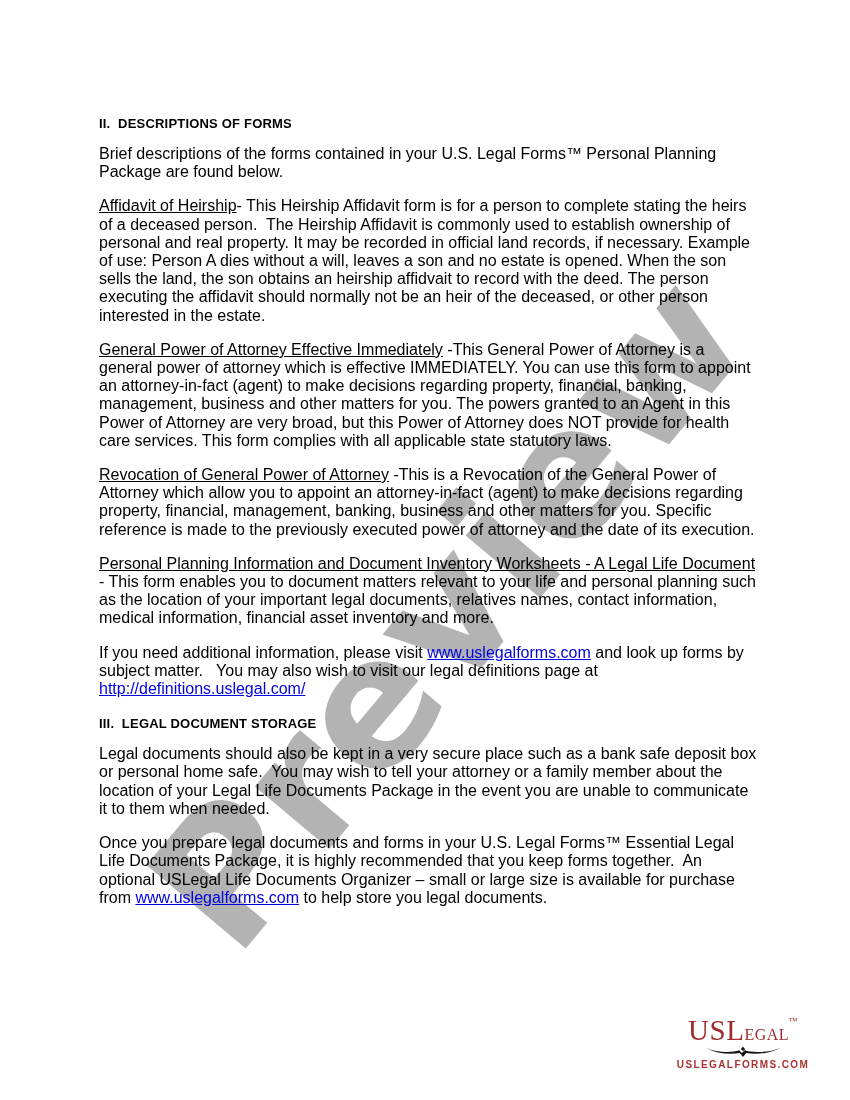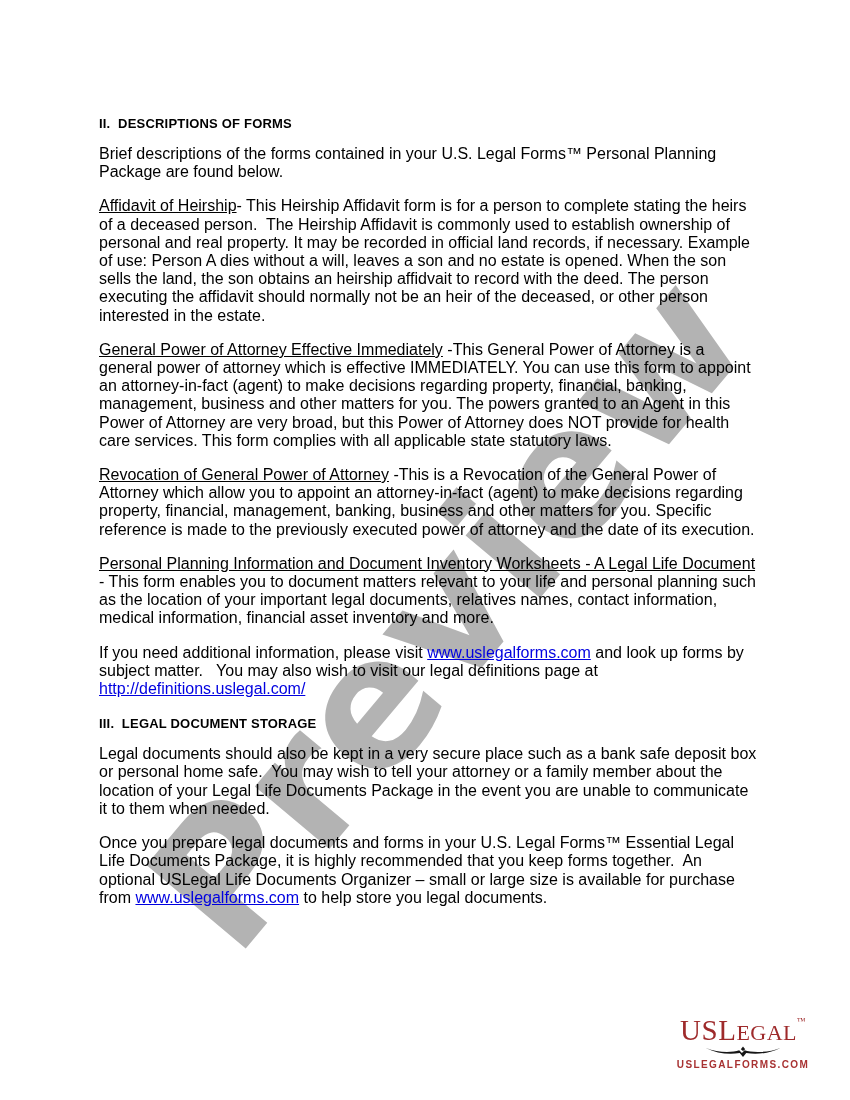--- a/index.html
+++ b/index.html
@@ -56,21 +56,21 @@
     text-align:center;
     z-index:1;
   }
   .logo-text{
     font-family:"Liberation Serif", serif;
     color:#9e2a2b;
     white-space:nowrap;
     line-height:1;
   }
   .logo-text .big{font-size:29px;letter-spacing:0.5px;text-align:center;}
-  .logo-text .small{font-size:22px;letter-spacing:0.5px;margin-top:48px;}
+  .logo-text .small{font-size:16px;letter-spacing:0.5px;margin-top:48px;}
   .logo-text .tm{font-size:9px;vertical-align:top;position:relative;top:1px;color:#9e2a2b;}
   .eagle{display:block;margin:1px auto 1px auto;width:96px;height:12px;}
   .logo-site{
     font-family:"Liberation Sans", sans-serif;
     font-size:10px;
     font-weight:bold;
     letter-spacing:1.4px;
     color:#a83232;
     white-space:nowrap;
   }

